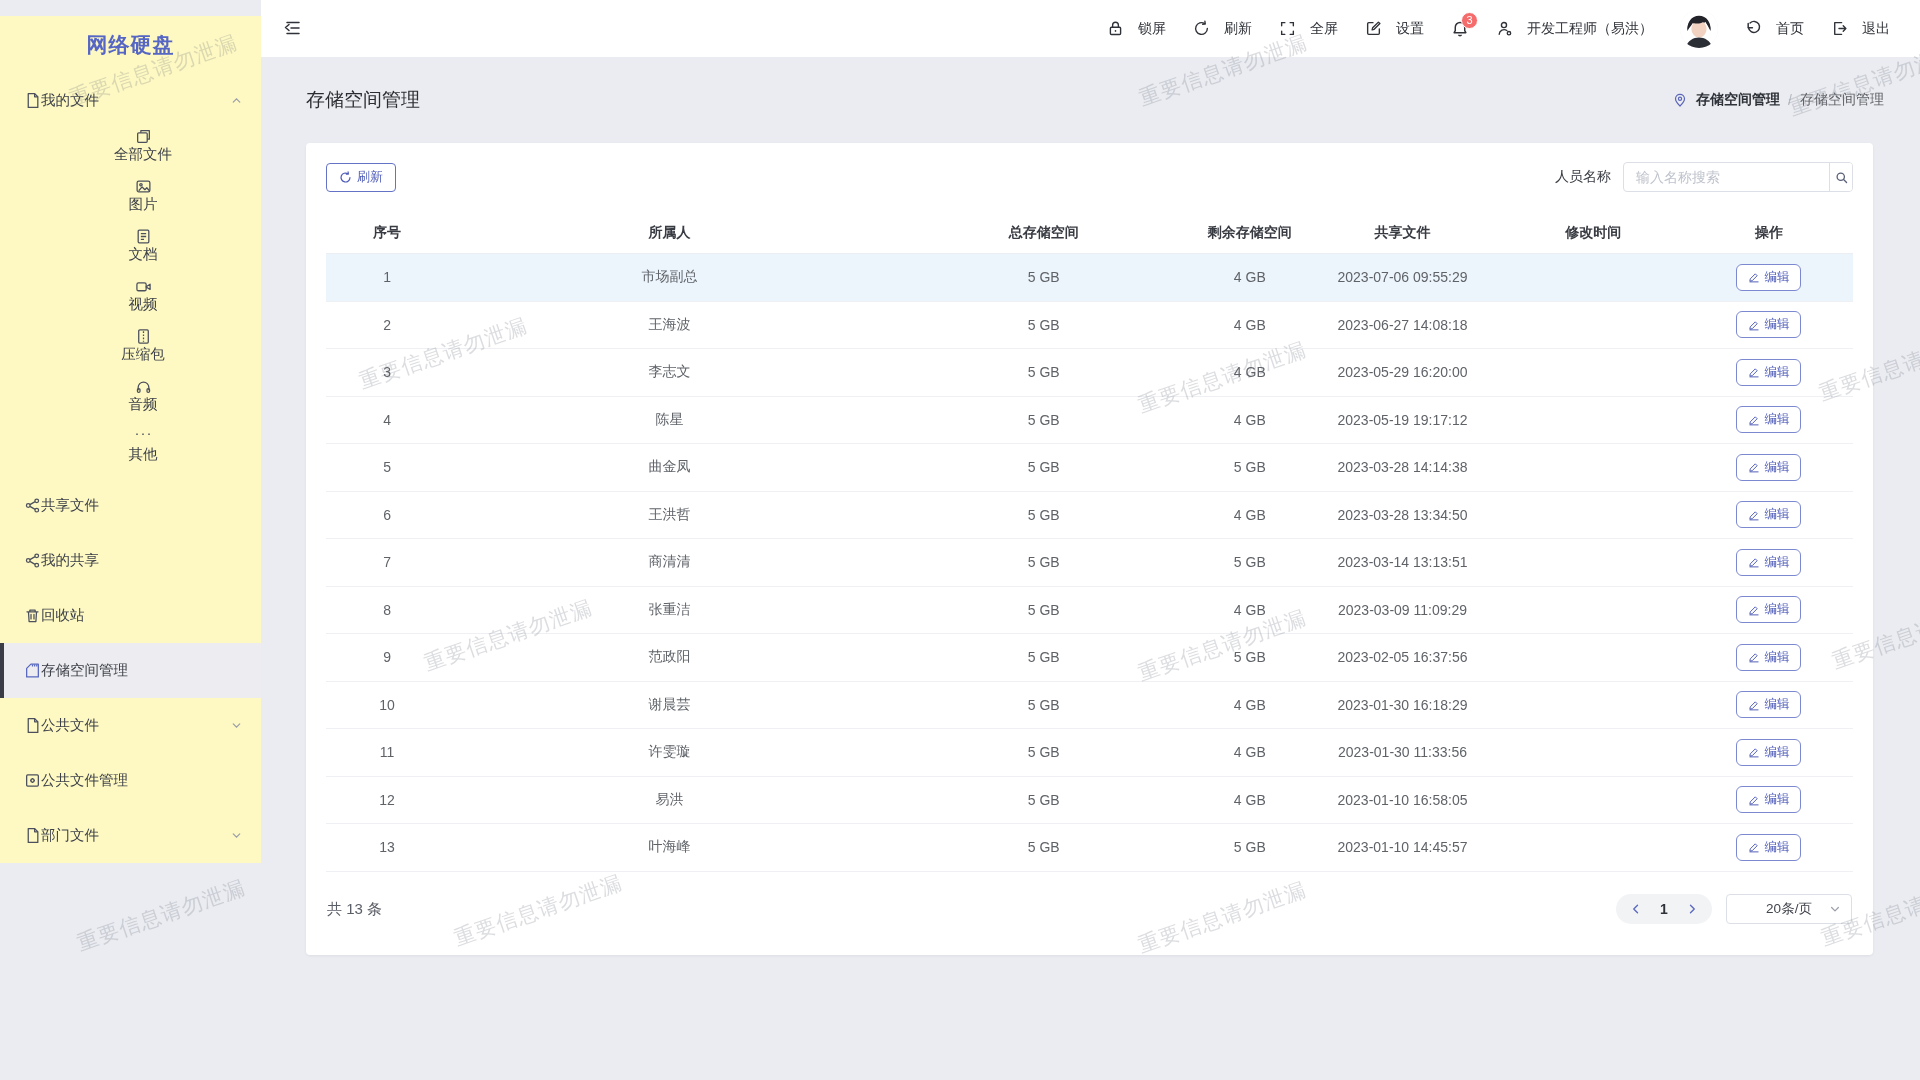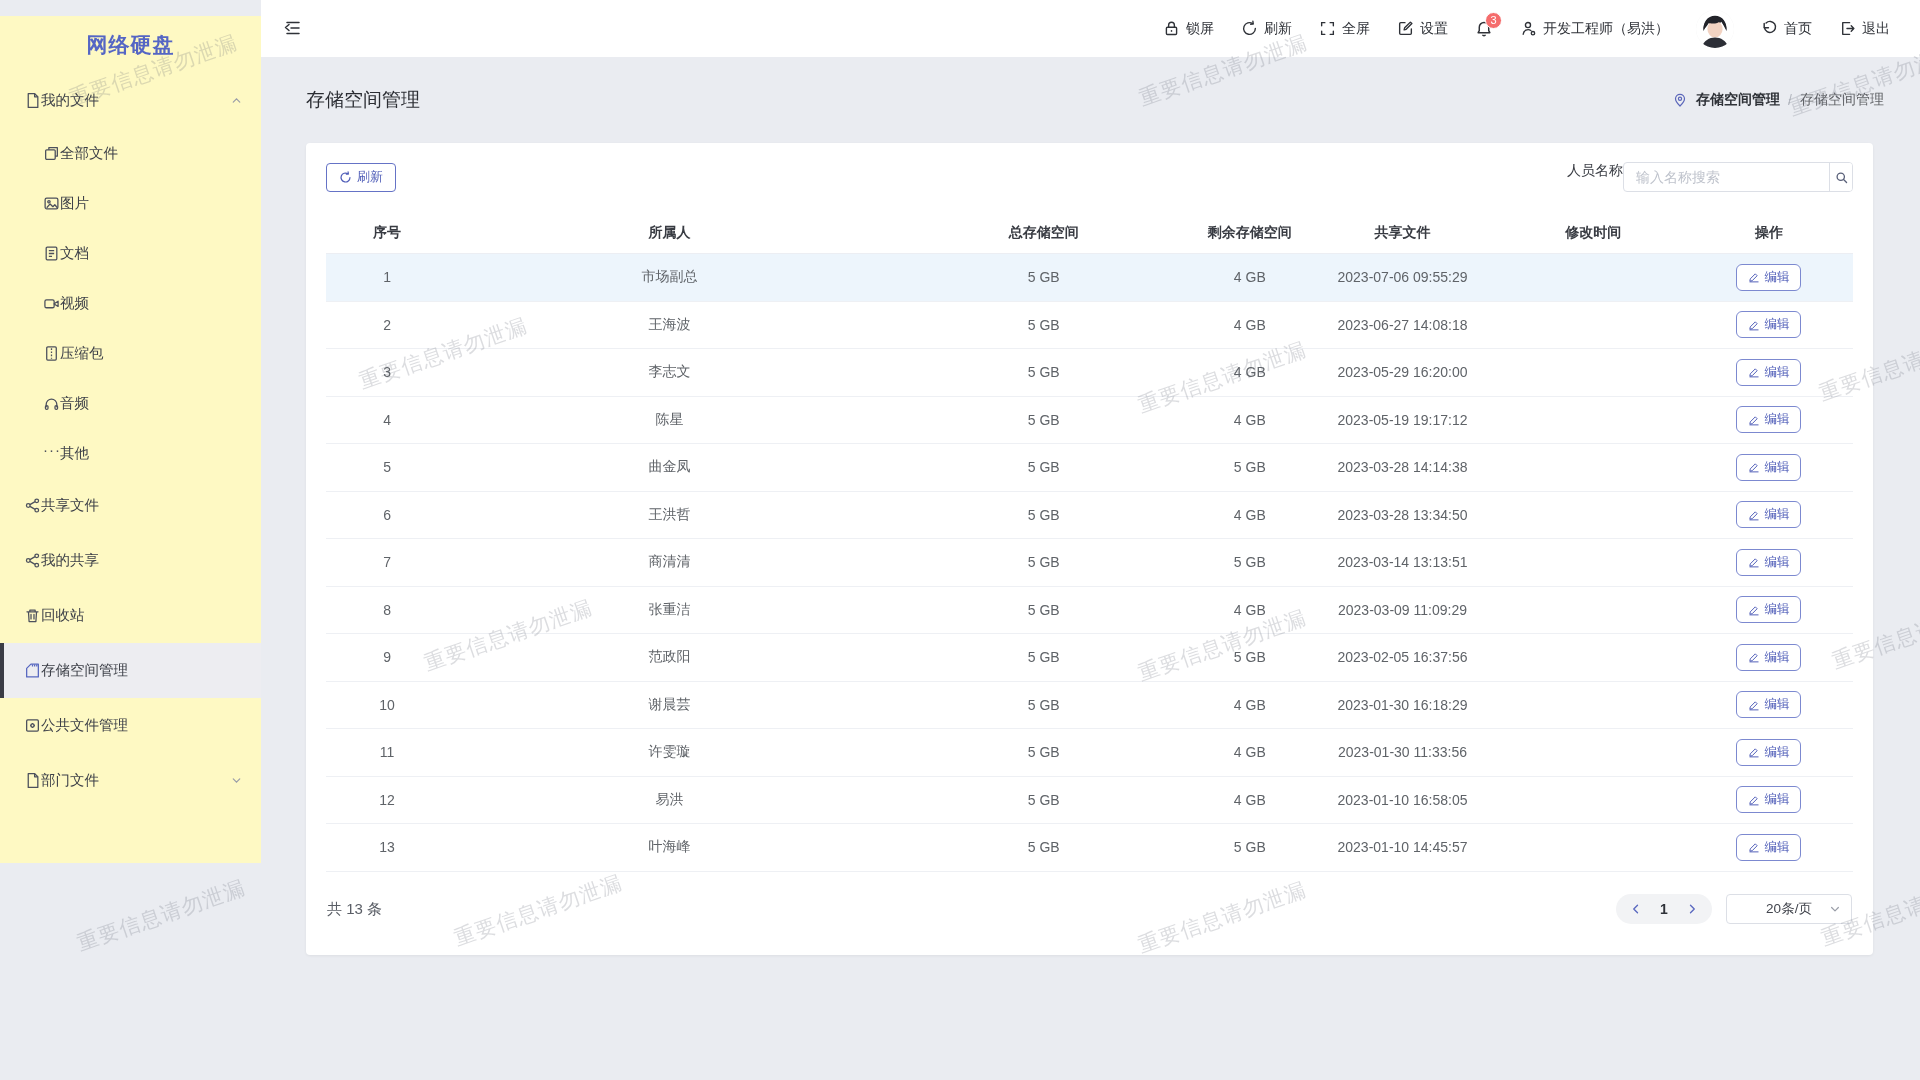--- a/index.html
+++ b/index.html
@@ -8,39 +8,39 @@
     background:#eaecf1; color:#303238; font-size:14px; }
 
   
   .sidebar { position:absolute; left:0; top:16px; width:261px; height:847px;
     background:#fef9c3; z-index:2; }
   .logo { height:57px; display:flex; align-items:center; justify-content:center;
     color:#5566c4; font-size:21px; font-weight:700; letter-spacing:1px; }
   .s-item { display:flex; align-items:center; gap:0; height:55px;
     padding-left:24px; padding-right:18px; cursor:pointer; position:relative;
     color:#3d4048; font-size:14.5px; }
-  .s-item.lv1 { height:50px; padding-left:43px; }
+  .s-item.lv1 { height:50px; padding-left:43px;flex-direction:column; }
   .s-item .ic { width:17px; height:17px; flex:0 0 17px; color:#4c505c; display:flex; }
   .s-item .ic svg { width:100%; height:100%; }
   .s-item.active { background:#ededf1; }
   .s-item.active::before { content:""; position:absolute; left:0; top:0; bottom:0;
     width:4px; background:#3a3c46; }
   .s-item.active .ic { color:#5868c0; }
   .s-chev { margin-left:auto; color:#9a9ea8; display:flex; width:13px; height:13px; }
   .s-chev svg { width:100%; height:100%; }
   .dots { font-size:15px; letter-spacing:1px; color:#4c505c; line-height:10px; }
 
   
   .main { position:absolute; left:261px; top:0; right:0; bottom:0; }
 
   .topbar { height:57px; background:#fff; display:flex; align-items:center;
     padding:0 30px 0 21px; }
   .fold { width:20px; height:20px; color:#2f3238; cursor:pointer; }
   .topbar-right { margin-left:auto; display:flex; align-items:center; gap:27px; }
-  .hbtn { display:flex; align-items:center; gap:6px; color:#2f3238; cursor:pointer;
+  .hbtn { display:flex; align-items:center; gap:14px; color:#2f3238; cursor:pointer;
     font-size:14px; white-space:nowrap; }
   .hbtn svg { width:17px; height:17px; }
   .bell-wrap { position:relative; cursor:pointer; display:flex; }
   .badge { position:absolute; top:-8px; right:-9px; min-width:17px; height:17px;
     background:#f56c6c; border-radius:9px; color:#fff; font-size:11px;
     display:flex; align-items:center; justify-content:center; padding:0 4px;
     border:1px solid #fff; }
   .avatar { width:38px; height:38px; border-radius:50%; overflow:hidden;
     background:#f5f5f5; cursor:pointer; flex:0 0 38px; }
   .avatar svg { width:100%; height:100%; }
@@ -59,21 +59,21 @@
   .card { position:absolute; left:45px; right:47px; top:143px; height:812px;
     background:#fff; border-radius:4px; box-shadow:0 1px 3px rgba(0,0,0,0.06);
     display:flex; flex-direction:column; padding:19px 20px 0 20px; }
 
   .card-toolbar { display:flex; align-items:center; height:30px; }
   .btn-refresh { display:flex; align-items:center; gap:5px; height:29px;
     padding:0 12px; background:#fff; border:1px solid #6573c6; border-radius:4px;
     color:#4f5db8; font-size:13px; cursor:pointer;
     font-family:"Liberation Sans","DejaVu Sans",sans-serif; }
   .btn-refresh svg { width:13px; height:13px; }
-  .search-group { margin-left:auto; display:flex; align-items:flex-start; }
+  .search-group { margin-left:auto; display:flex; align-items:center; gap:12px; }
   .search-label { color:#3a3d44; font-size:14px; }
   .search-box { display:flex; align-items:stretch; height:30px; width:230px;
     border:1px solid #dcdfe6; border-radius:4px; background:#fff; overflow:hidden; }
   .search-box input { flex:1; border:none; outline:none; padding:0 12px;
     font-size:14px; color:#303238; background:transparent;
     font-family:"Liberation Sans","DejaVu Sans",sans-serif; }
   .search-box input::placeholder { color:#bfc3cc; }
   .search-btn { width:46px; display:flex; align-items:center; justify-content:center;
     border-left:1px solid #dcdfe6; background:#fff; cursor:pointer; color:#596079; }
   .search-btn svg { width:15px; height:15px; }
@@ -251,20 +251,34 @@
     <div class="s-item lv0 active">
       <span class="ic">
           <svg viewBox="0 0 16 16" fill="none" stroke="currentColor" stroke-width="1.2" stroke-linejoin="round">
             <path d="M6.5 2h7v12h-11V6z"></path>
             <path d="M8 2.3v2M10 2.3v2M12 2.3v2"></path>
           </svg>
         </span>
       <span>存储空间管理</span>
     </div>
 
+    <div class="s-item lv0">
+      <span class="ic">
+          <svg viewBox="0 0 16 16" fill="none" stroke="currentColor" stroke-width="1.2" stroke-linejoin="round">
+            <path d="M4 1.5h6l3 3v10H4z"></path>
+            <path d="M10 1.5v3h3"></path>
+          </svg>
+        </span>
+      <span>公共文件</span>
+      <span class="s-chev">
+          <svg viewBox="0 0 16 16" fill="none" stroke="currentColor" stroke-width="1.5" stroke-linecap="round">
+            <path d="M4 6l4 4 4-4"></path>
+          </svg>
+        </span>
+    </div>
 
     <div class="s-item lv0">
       <span class="ic">
           <svg viewBox="0 0 16 16" fill="none" stroke="currentColor" stroke-width="1.2" stroke-linejoin="round">
             <rect x="2.5" y="2.8" width="11" height="10.5" rx="1"></rect>
             <circle cx="8" cy="8" r="1.5"></circle>
             <path d="M8 5.6v1M8 9.4v1M5.8 8h1M9.2 8h1"></path>
           </svg>
         </span>
       <span>公共文件管理</span>

